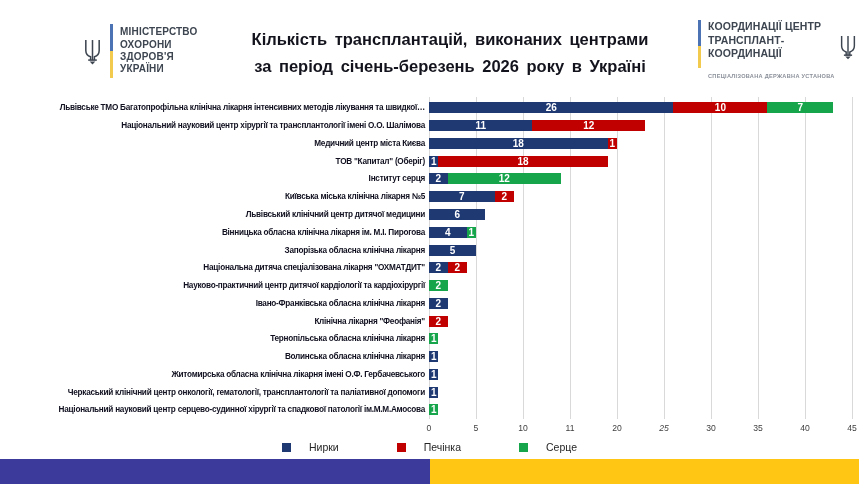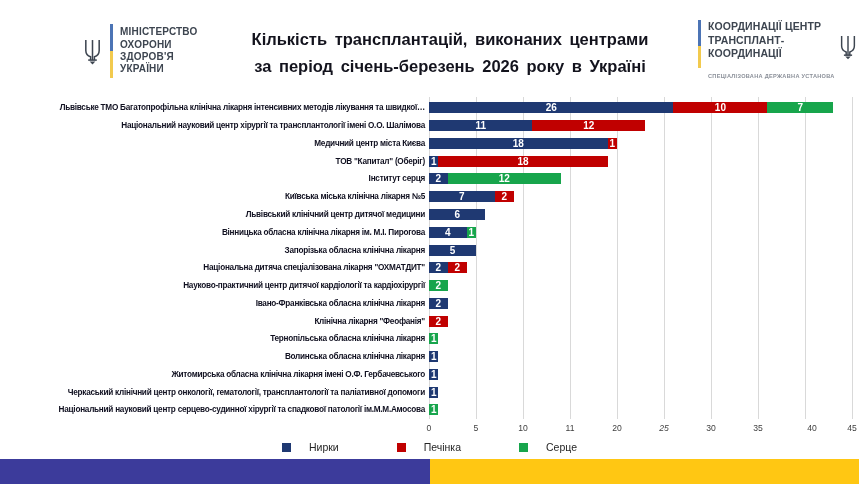--- a/index.html
+++ b/index.html
@@ -230,21 +230,21 @@
     </div>
   <div class="axis">
       <span class="axis-tick" style="left: 0px;">0</span>
       <span class="axis-tick" style="left: 47px;">5</span>
       <span class="axis-tick" style="left: 94px;">10</span>
       <span class="axis-tick" style="left: 141px;">11</span>
       <span class="axis-tick" style="left: 188px;">20</span>
       <span class="axis-tick" style="left: 235px; font-style: italic;">25</span>
       <span class="axis-tick" style="left: 282px; text-align: center;">30</span>
       <span class="axis-tick" style="left: 329px;">35</span>
-      <span class="axis-tick" style="left: 376px; margin-left: 7px;">40</span>
+      <span class="axis-tick" style="left: 376px;">40</span>
       <span class="axis-tick" style="left: 423px;">45</span>
     </div>
 </div>
 
 <div class="legend">
     <div class="legend-item">
       <span class="legend-swatch" style="background: rgb(31, 57, 114);"></span>
       <span>Нирки</span>
     </div>
     <div class="legend-item">

